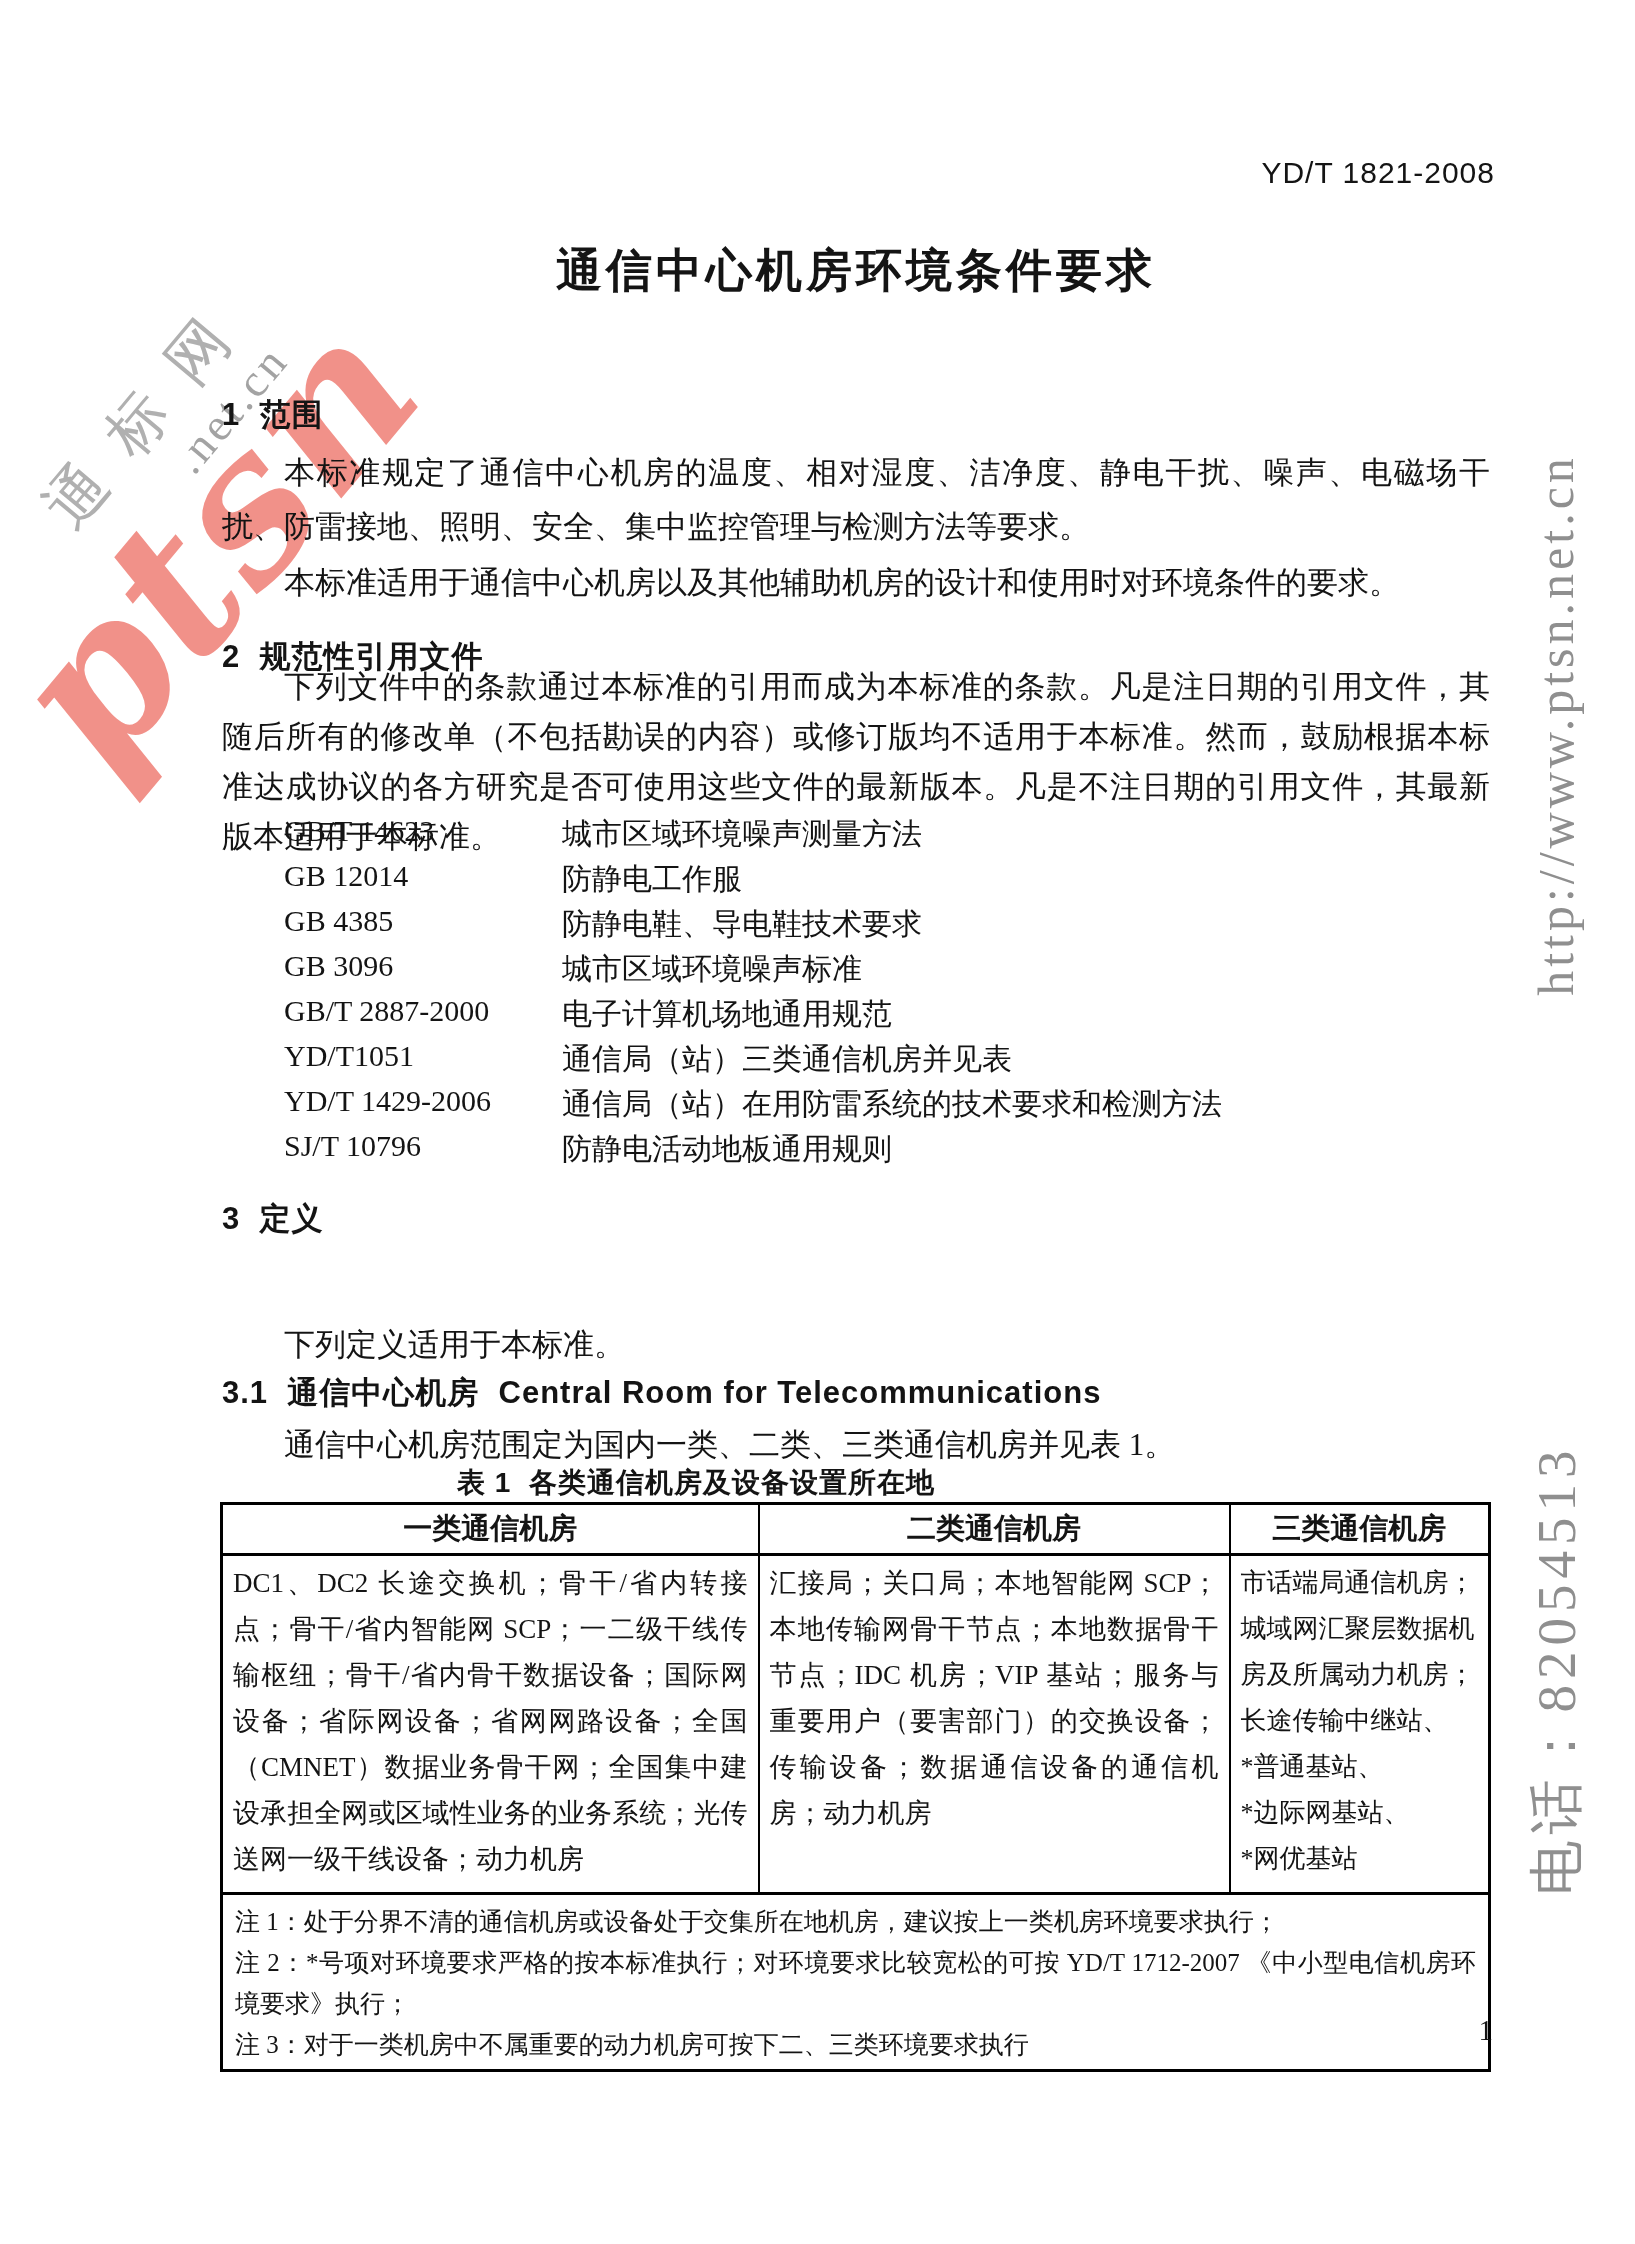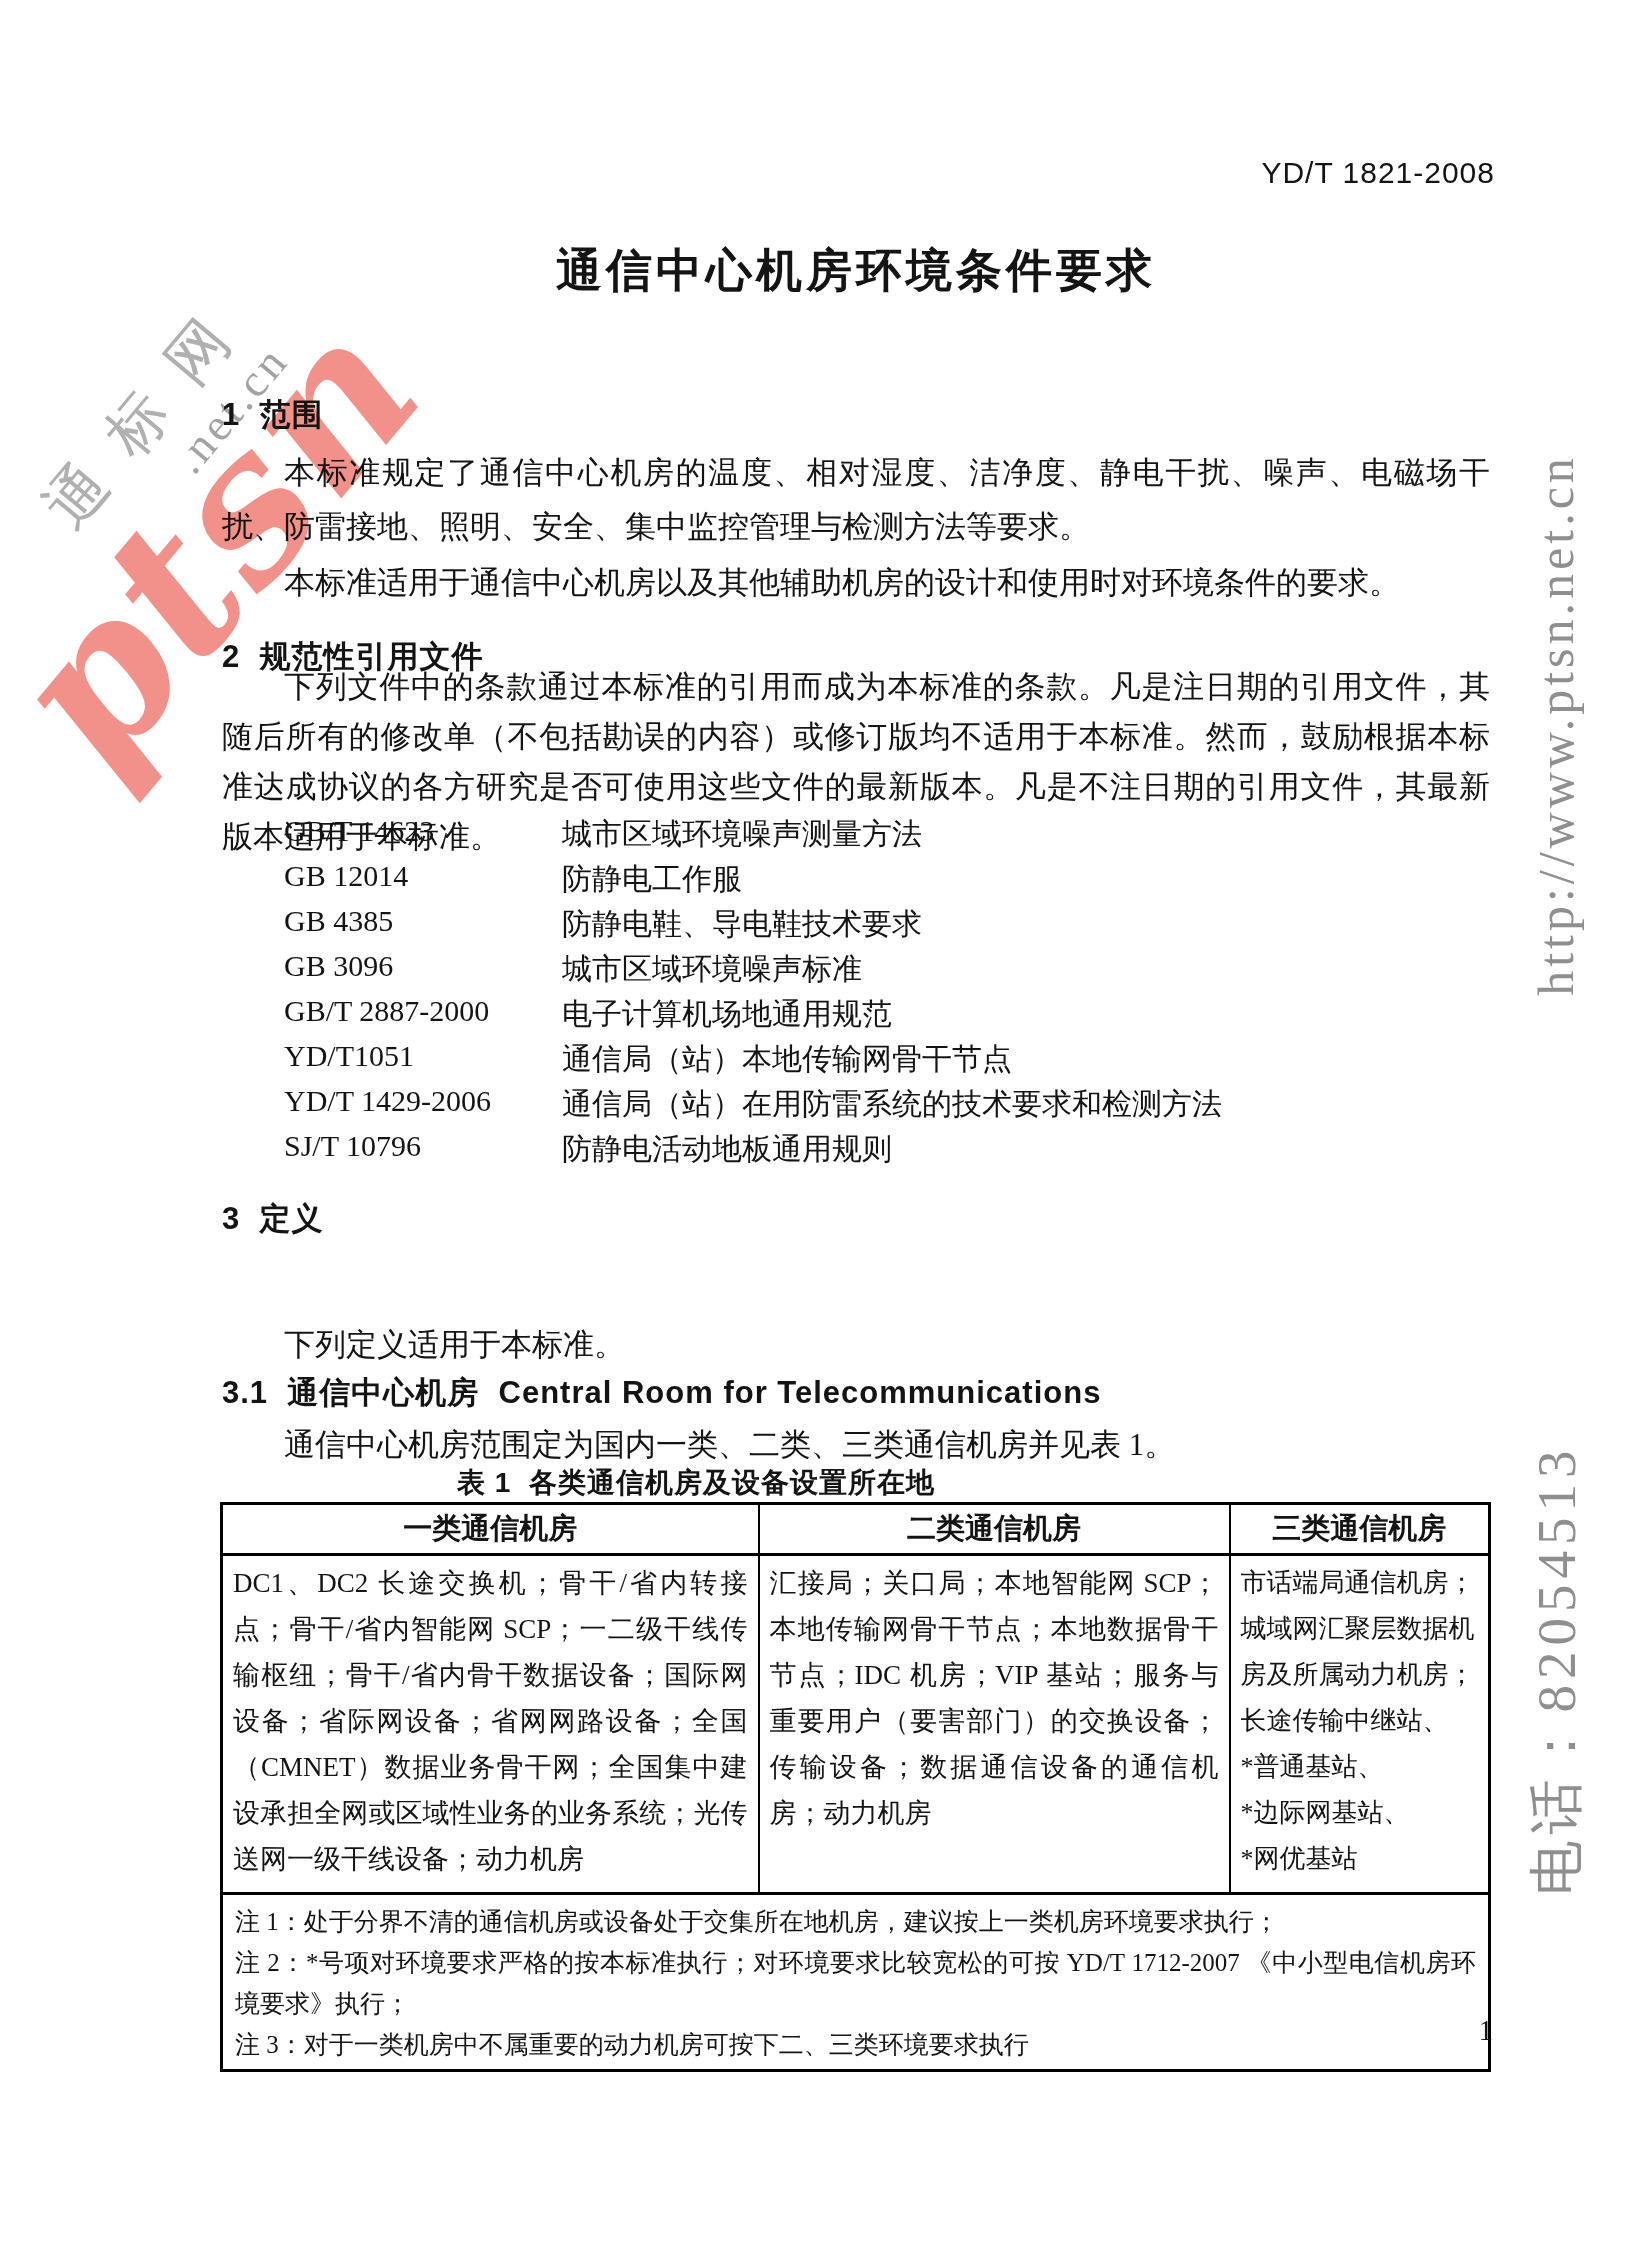--- a/index.html
+++ b/index.html
@@ -189,21 +189,21 @@
       <div class="ref-row">
         <span class="ref-code">GB 3096</span>
         <span class="ref-title">城市区域环境噪声标准</span>
       </div>
       <div class="ref-row">
         <span class="ref-code">GB/T 2887-2000</span>
         <span class="ref-title">电子计算机场地通用规范</span>
       </div>
       <div class="ref-row">
         <span class="ref-code">YD/T1051</span>
-        <span class="ref-title">通信局（站）本地传输网骨干节点</span>
+        <span class="ref-title">通信局（站）三类通信机房并见表</span>
       </div>
       <div class="ref-row">
         <span class="ref-code">YD/T 1429-2006</span>
         <span class="ref-title">通信局（站）在用防雷系统的技术要求和检测方法</span>
       </div>
       <div class="ref-row">
         <span class="ref-code">SJ/T 10796</span>
         <span class="ref-title">防静电活动地板通用规则</span>
       </div>
     </div>

